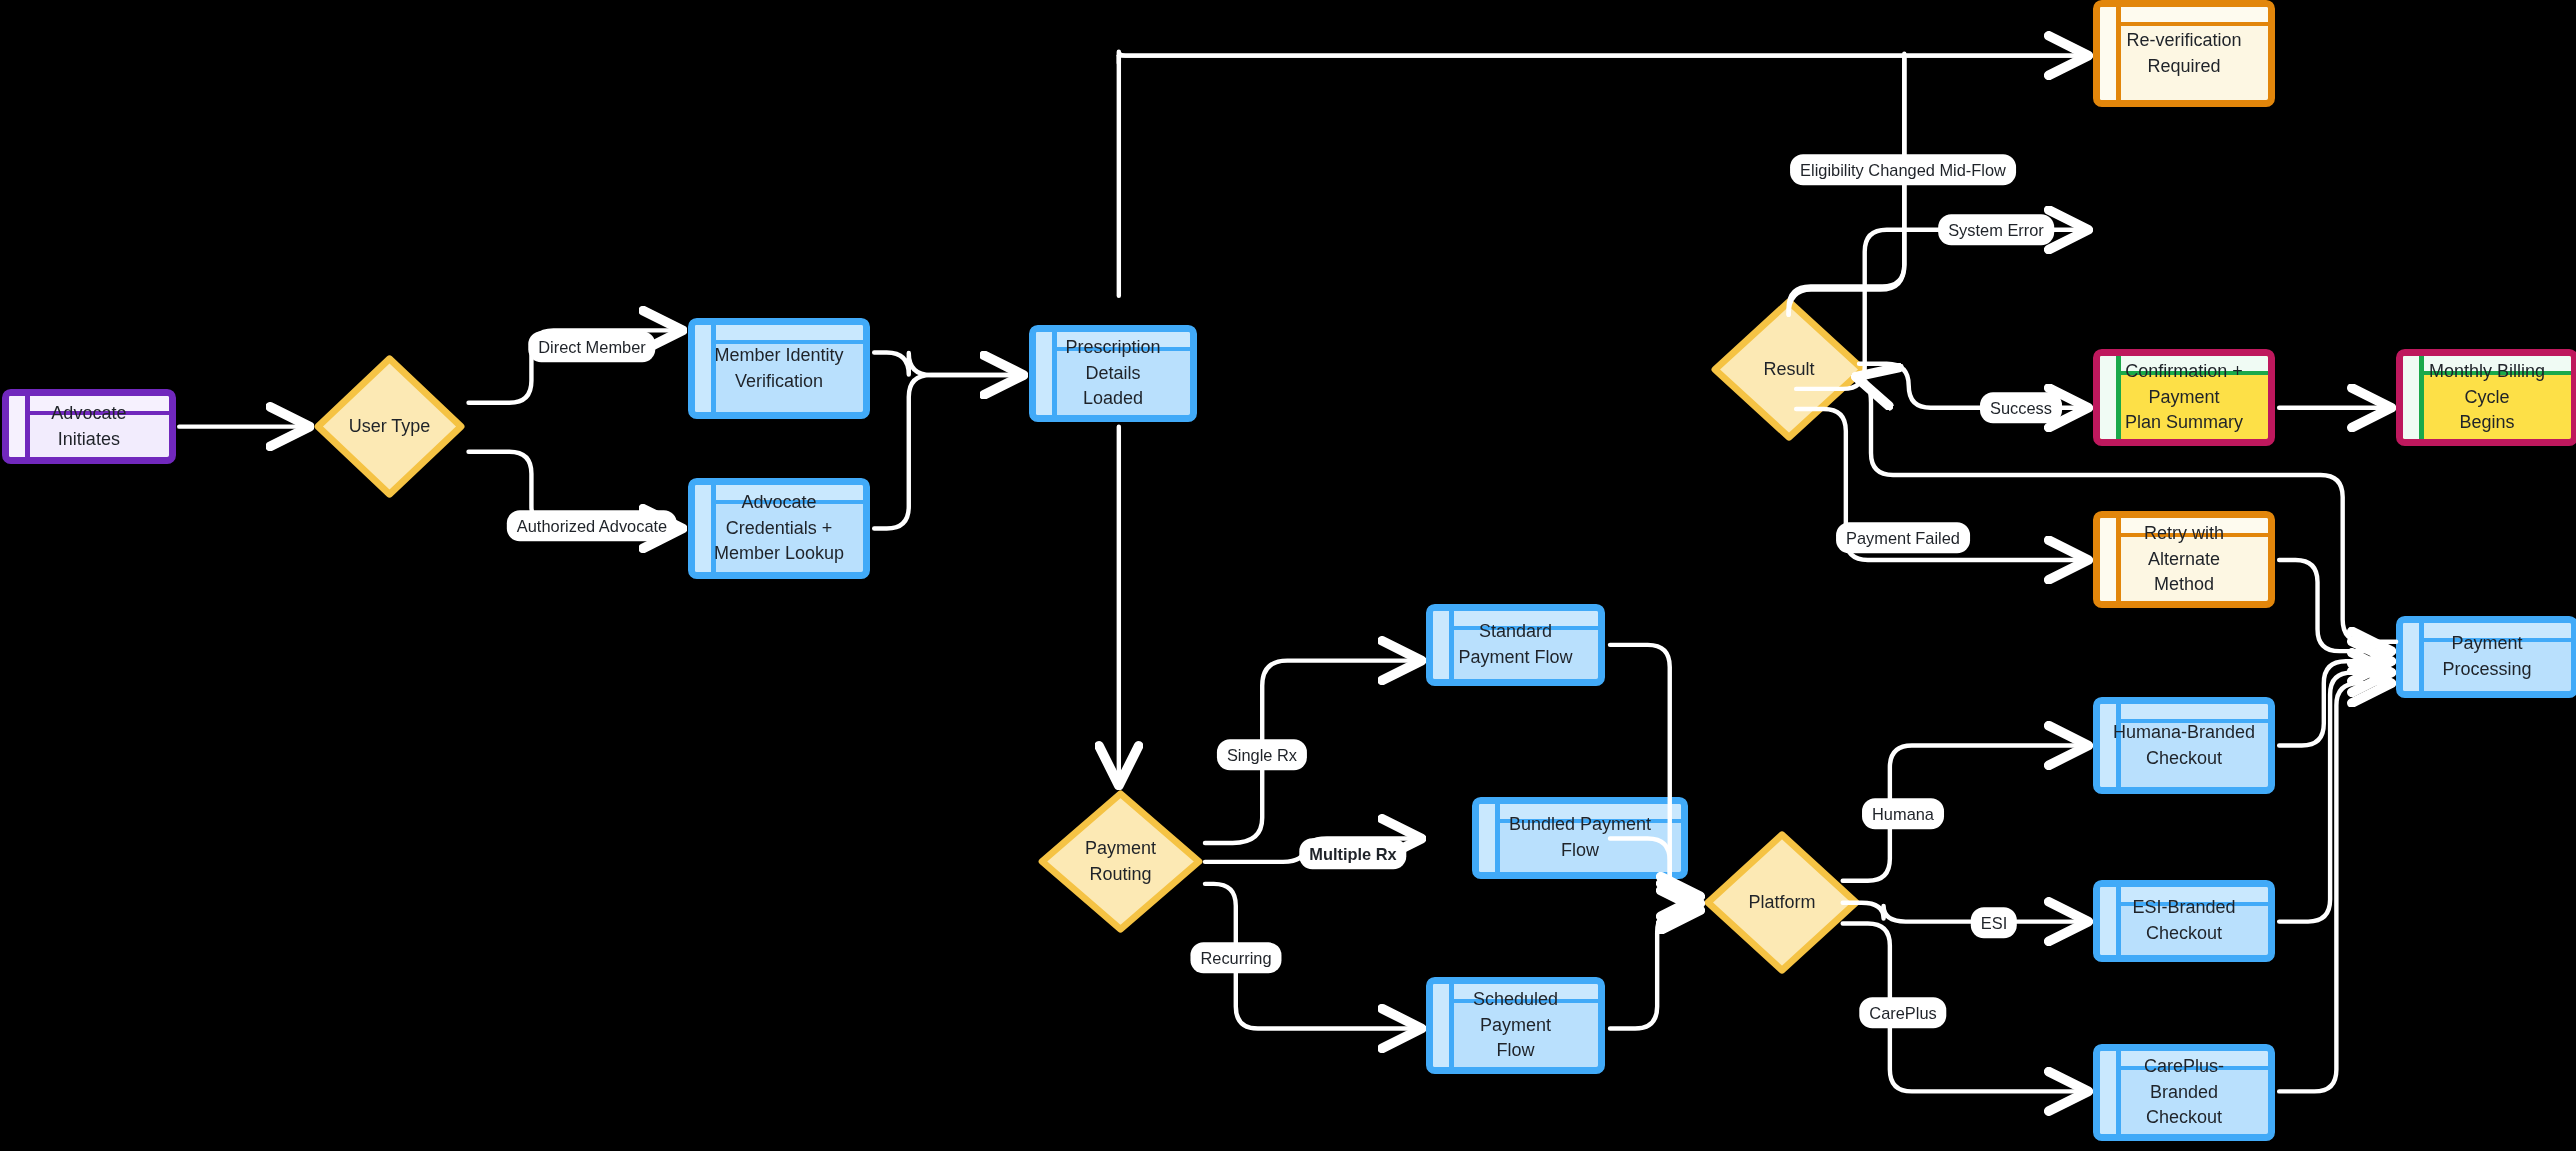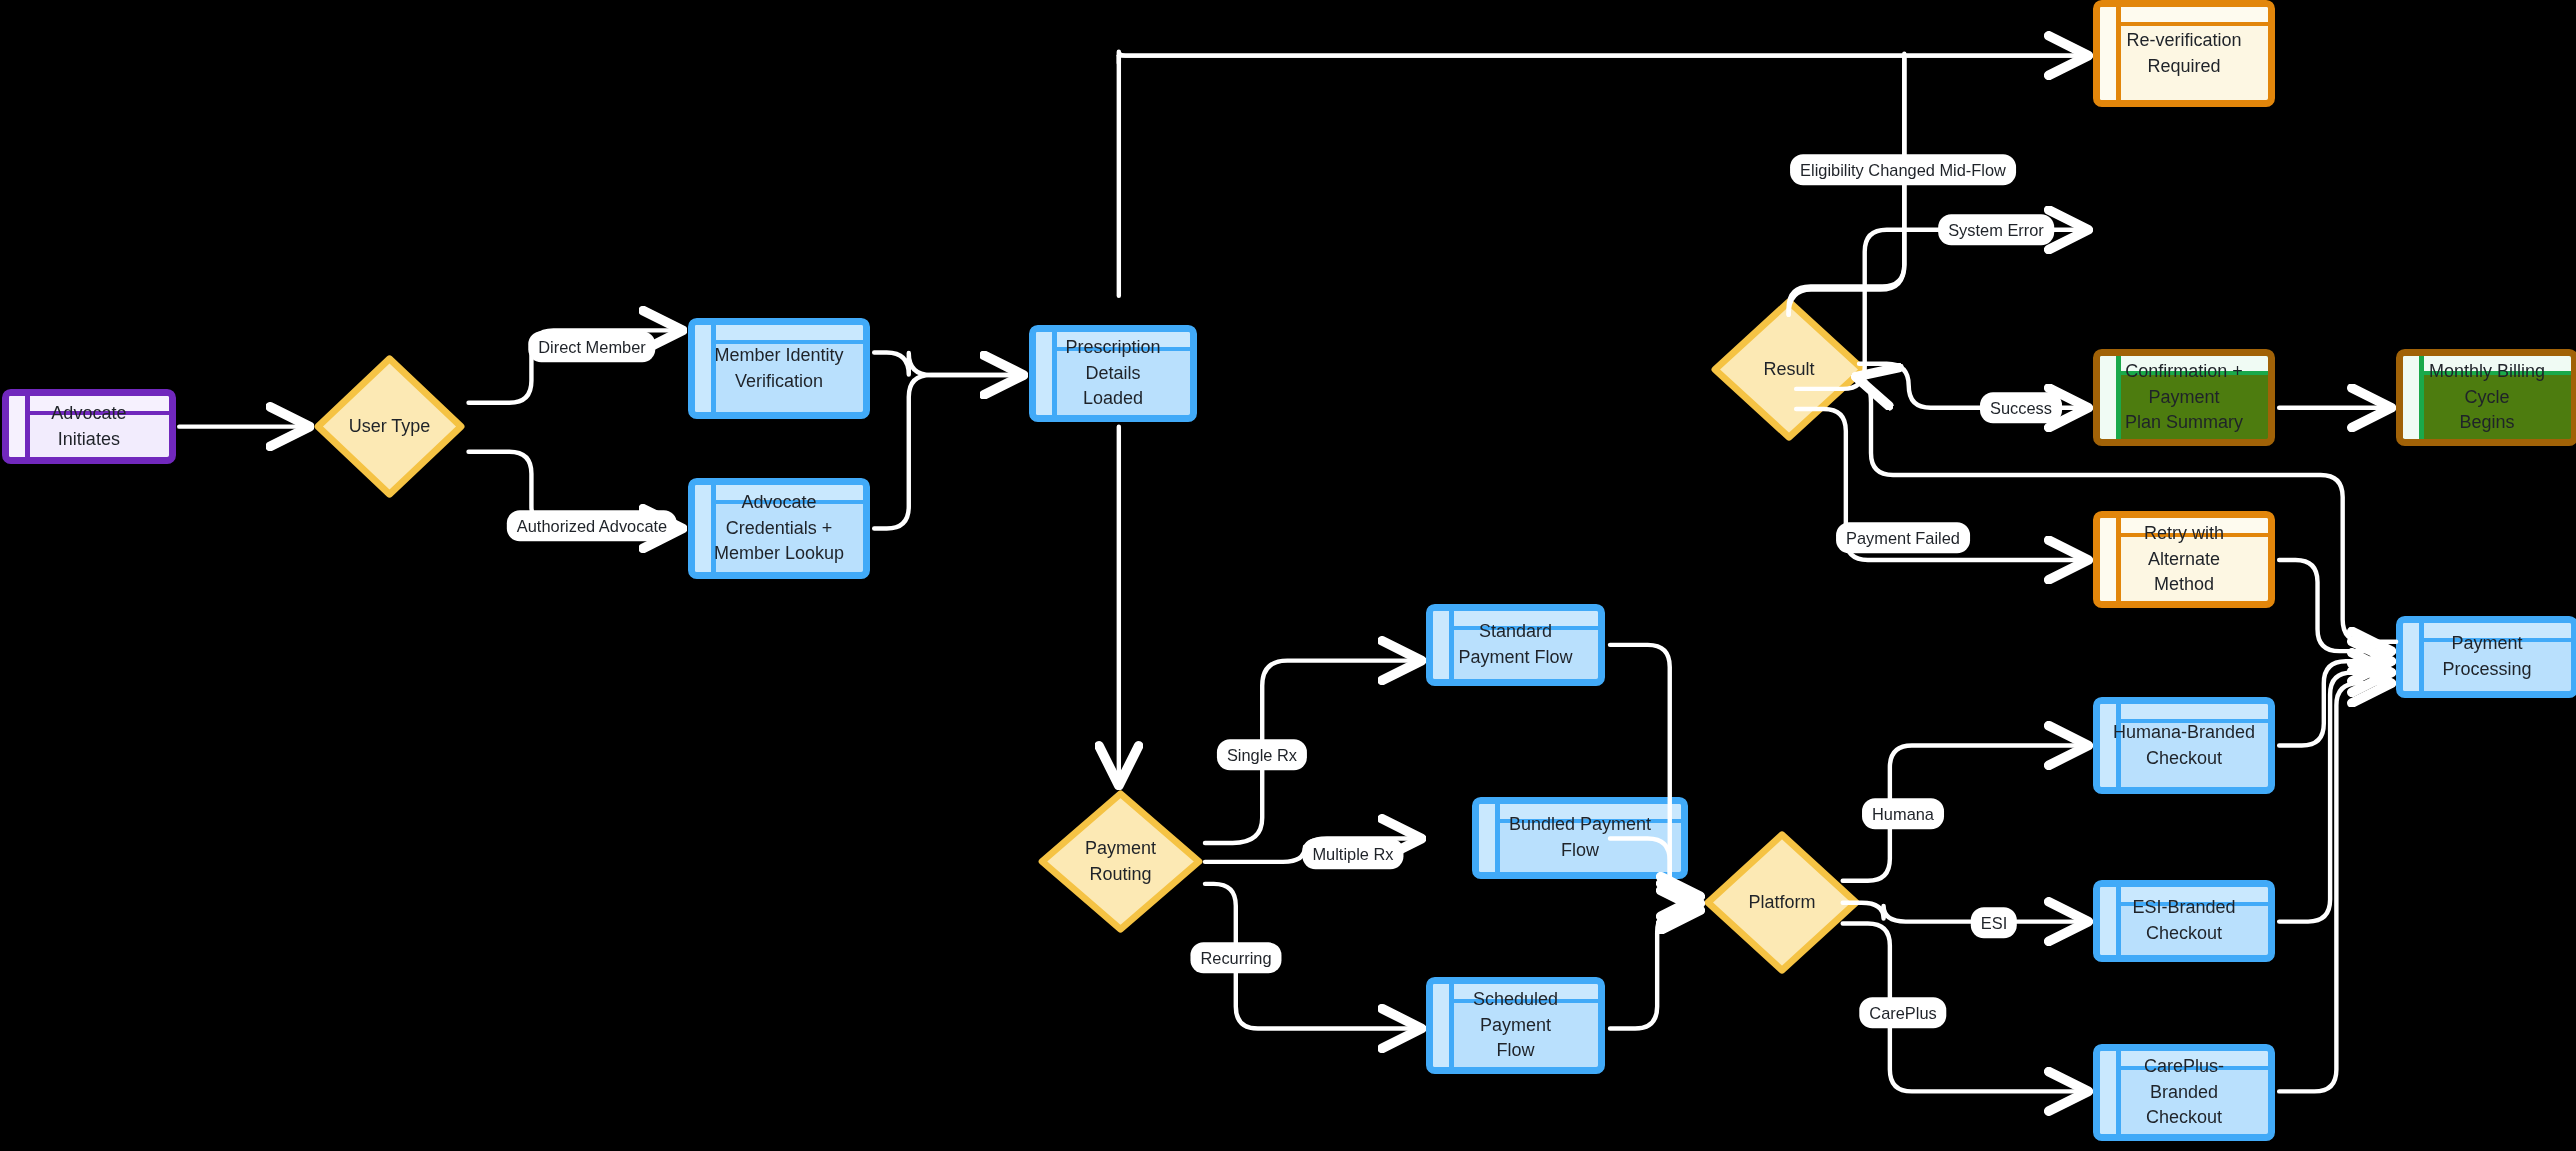--- a/index.html
+++ b/index.html
@@ -34,21 +34,21 @@
   .n-orange .hdrline{top:15px;background:#e2860b;}
   .n-orange .side{left:0;width:16.4px;background:#fefbef;}
   .n-orange .sideline{left:16.4px;background:#e2860b;}
   
   .n-red{background:#fdeaec;border:7px solid #ed2b33;}
   .n-red .hdr{background:#fef3f4;}
   .n-red .hdrline{top:15px;background:#ed2b33;}
   .n-red .side{left:0;width:16.4px;background:#fef3f4;}
   .n-red .sideline{left:16.4px;background:#ed2b33;}
   
-  .n-green{background:#4d7c0f;border:7px solid #a16207;}
+  .n-green{background:#fde047;border:7px solid #be185d;}
   .n-green .hdr{background:#f0fbf4;}
   .n-green .hdrline{top:15px;background:#1aa94b;}
   .n-green .side{left:0;width:16.4px;background:#f0fbf4;}
   .n-green .sideline{left:16.4px;background:#1aa94b;}
 
   
   .dia{position:absolute;}
   .dia svg{position:absolute;inset:0;}
   .dia .dlbl{position:absolute;inset:0;display:flex;align-items:center;justify-content:center;
              text-align:center;color:#1f2329;font-size:18px;line-height:1.42;white-space:pre-line;z-index:3;}
@@ -286,21 +286,21 @@
     <div class="hdrline"></div>
     <div class="side"></div>
     <div class="sideline"></div>
     <div class="lbl">Retry with Alternate
 Method</div>
   </div>
 
   <div class="elabel" style="left:592px;top:347px;">Direct Member</div>
   <div class="elabel" style="left:592px;top:526px;">Authorized Advocate</div>
   <div class="elabel" style="left:1262px;top:755px;">Single Rx</div>
-  <div class="elabel" style="left:1353px;top:854px;">Multiple Rx</div>
+  <div class="elabel" style="left:1353px;top:854px;font-weight:bold;">Multiple Rx</div>
   <div class="elabel" style="left:1236px;top:958px;">Recurring</div>
   <div class="elabel" style="left:1903px;top:814px;">Humana</div>
   <div class="elabel" style="left:1994px;top:923px;">ESI</div>
   <div class="elabel" style="left:1903px;top:1013px;">CarePlus</div>
   <div class="elabel" style="left:1903px;top:170px;">Eligibility Changed Mid-Flow</div>
   <div class="elabel" style="left:1996px;top:230px;">System Error</div>
   <div class="elabel" style="left:2021px;top:408px;">Success</div>
   <div class="elabel" style="left:1903px;top:538px;">Payment Failed</div>
 
 </div>

